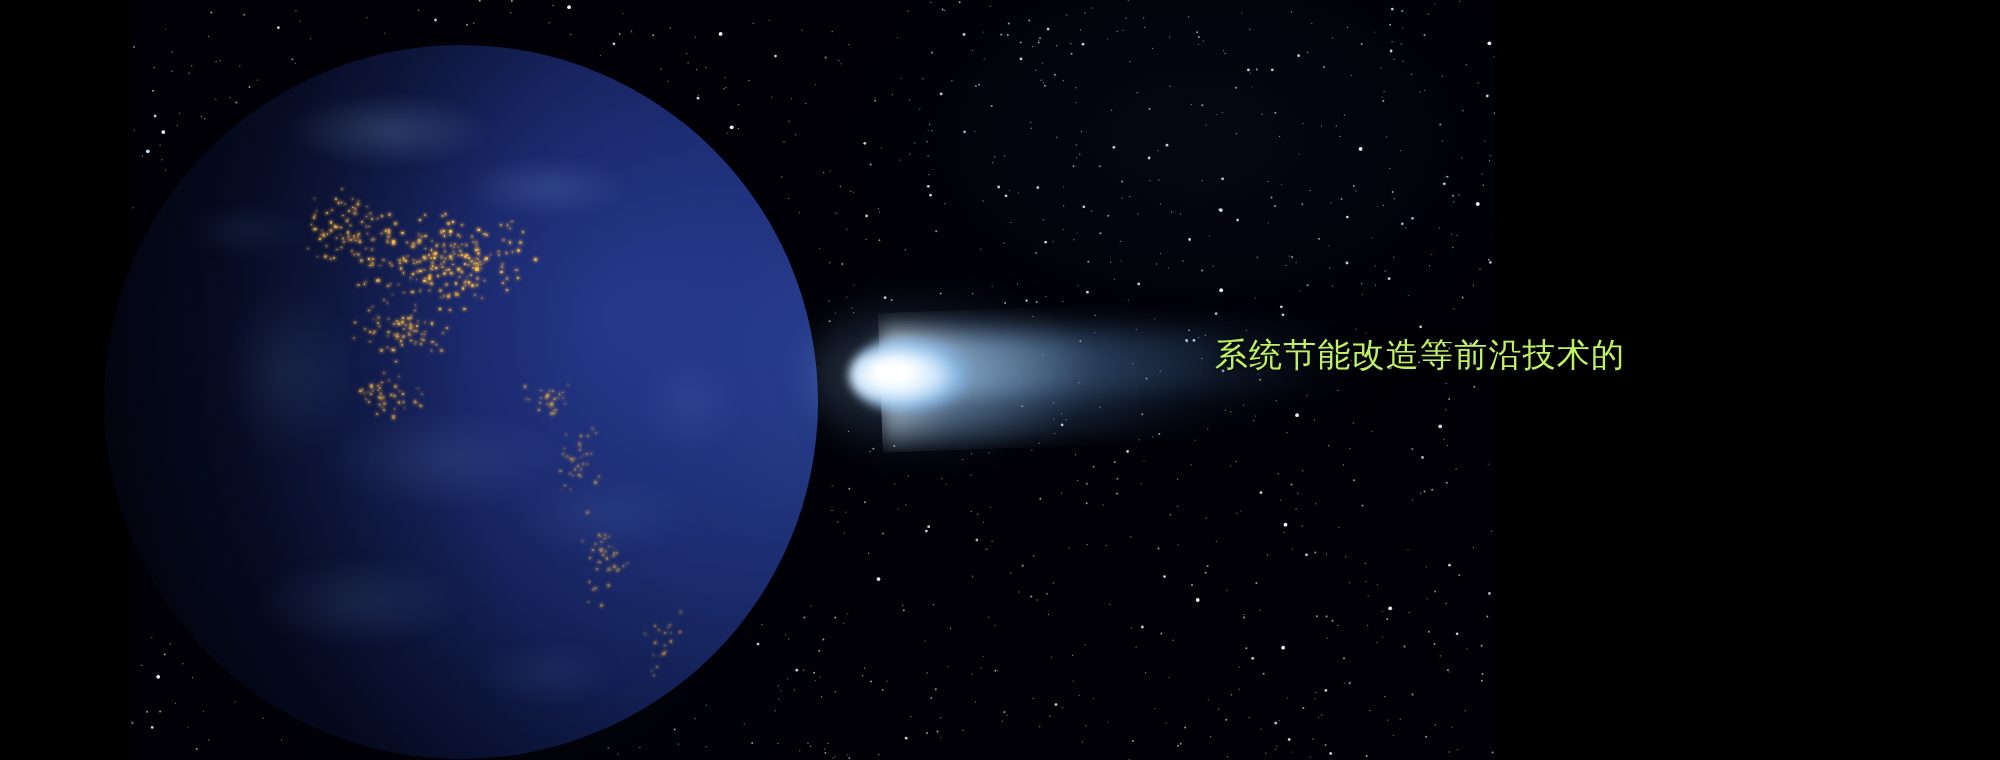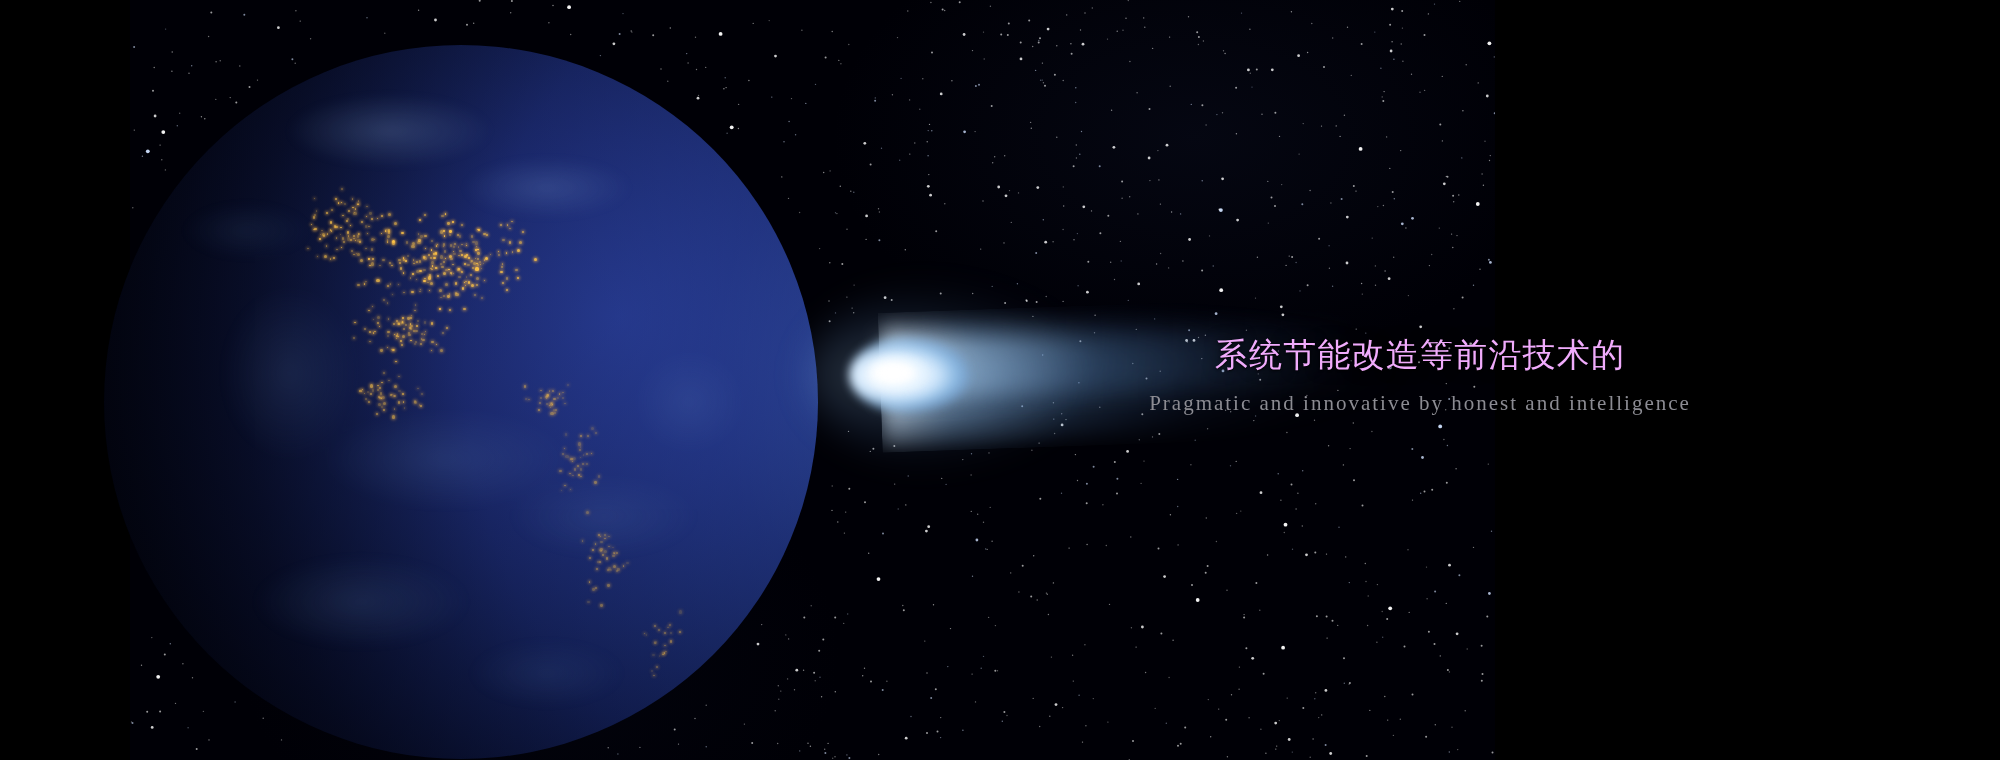--- a/index.html
+++ b/index.html
@@ -212,21 +212,21 @@
 
   
   .copy {
     position: absolute;
     left: 940px;
     top: 332px;
     width: 960px;
     text-align: center;
   }
   .headline {
-    color: #f0abfc;
+    color: #bef264;
     font-size: 33px;
     line-height: 45px;
     font-weight: 400;
     letter-spacing: 1.2px;
     text-shadow: 0 0 14px rgba(0,0,0,0.85), 0 1px 2px rgba(0,0,0,0.9);
     white-space: nowrap;
   }
   .subline {
     margin-top: 13px;
     color: #8c8c93;
@@ -1640,16 +1640,15 @@
     <div class="comet-tail"></div>
     <div class="comet-tail2"></div>
     <div class="comet-head"></div>
     <div class="comet-core"></div>
   </div>
 
   <div class="copy">
     <div class="headline">
       <div>系统节能改造等前沿技术的</div>
     </div>
-    <div class="subline">Pragmatic and innovative by honest and intelligence</div>
   </div>
 
 </div>
 
 </body></html>

